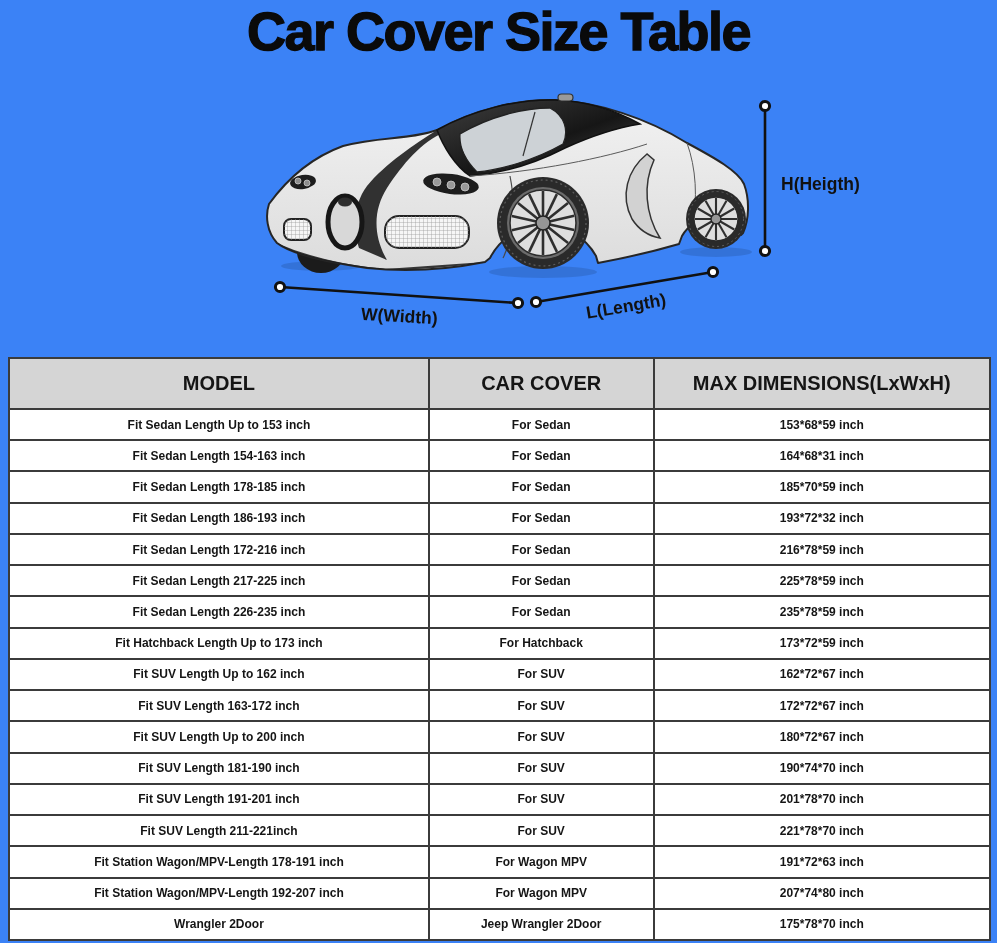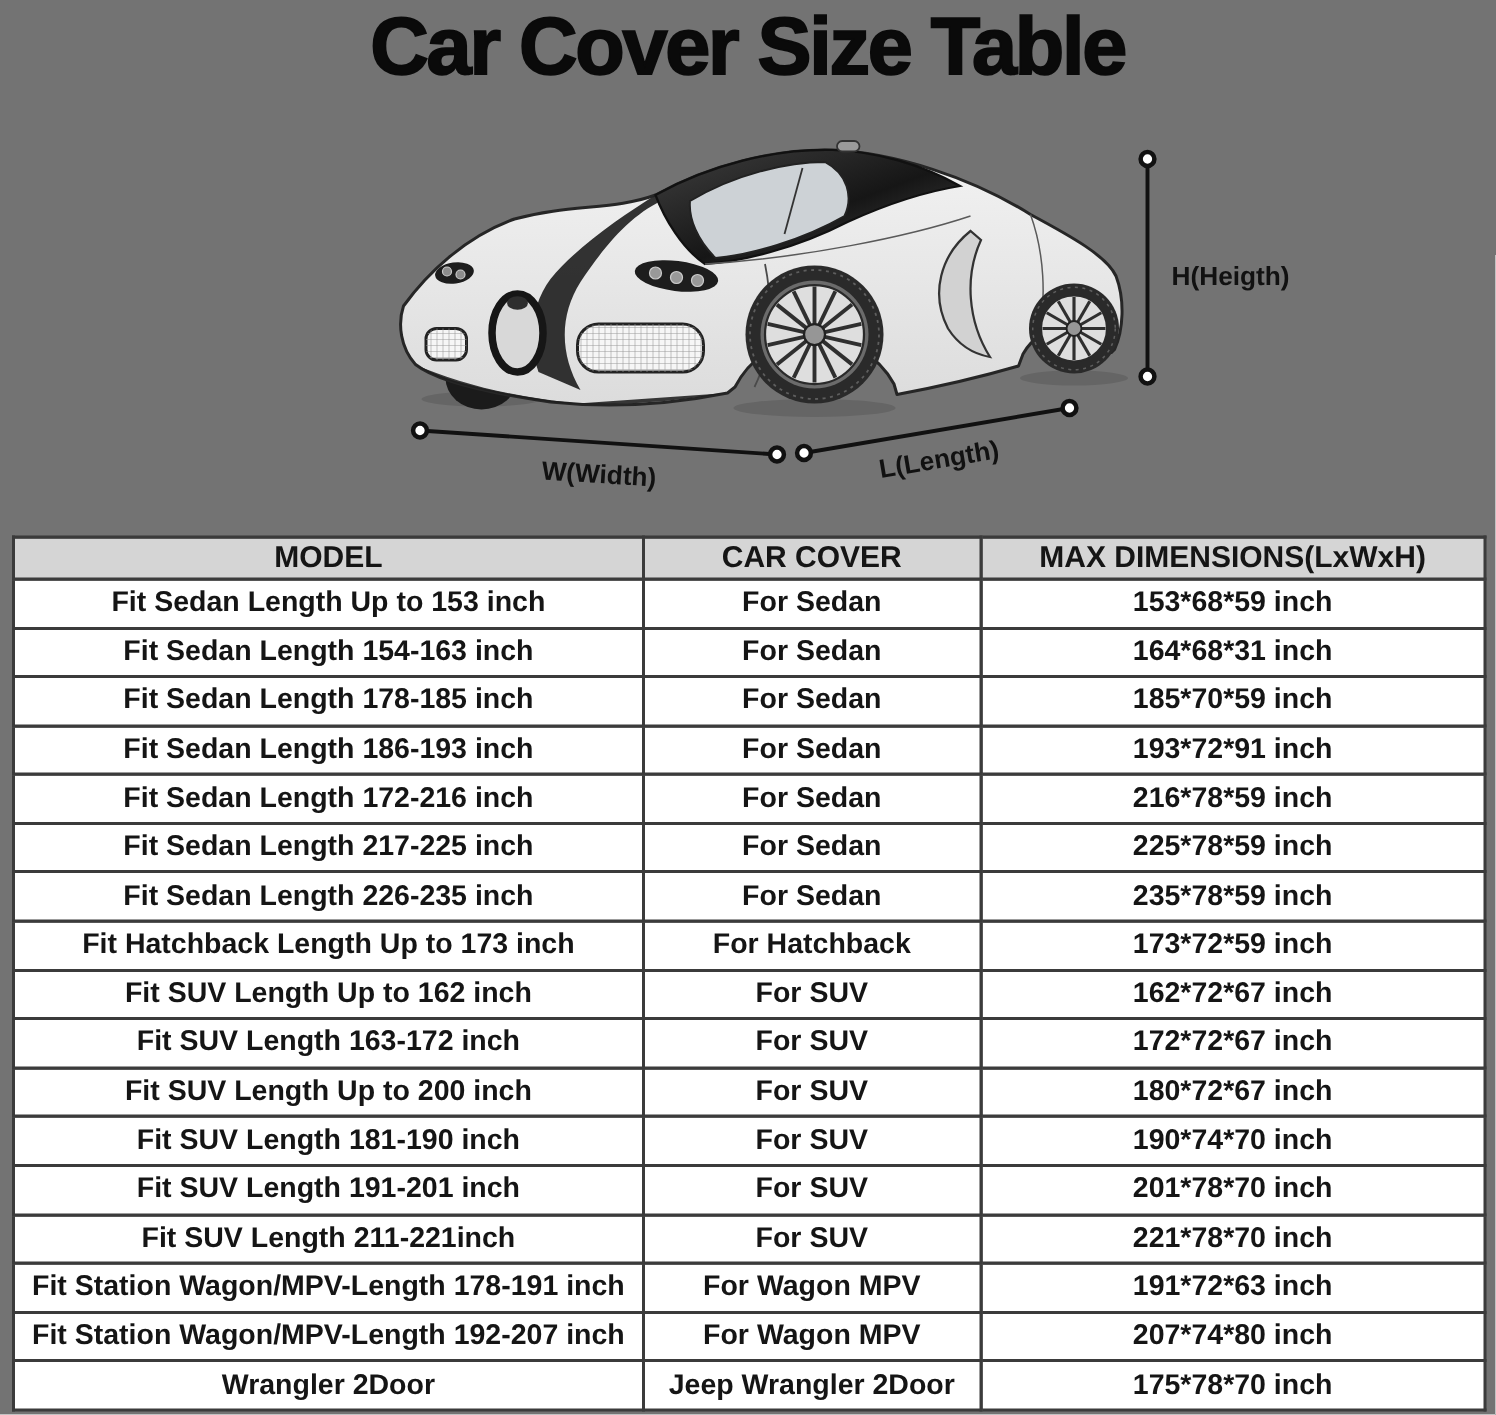--- a/index.html
+++ b/index.html
@@ -1,41 +1,41 @@
 <!DOCTYPE html>
 <html><head>
 <meta charset="utf-8">
 <style>
   html,body{margin:0;padding:0;background:#ffffff;}
   .page{
-    position:relative;width:997px;height:943px;background:#737373;overflow:hidden;
+    position:relative;width:997px;height:943px;background:#3b82f6;overflow:hidden;
     font-family:"Liberation Sans", sans-serif;color:#111;
   }
   .title{
     position:absolute;left:0;top:0;width:997px;height:62px;
     text-align:center;font-size:54px;line-height:62px;font-weight:bold;
     letter-spacing:-1.5px;color:#0a0a0a;-webkit-text-stroke:1.3px #0a0a0a;
     margin:0;white-space:nowrap;
   }
   .figure{position:absolute;left:255px;top:86px;width:640px;height:248px;}
   .figure svg{display:block;width:640px;height:248px;}
   .dim-label{font-family:"Liberation Sans", sans-serif;font-size:17.5px;font-weight:600;fill:#111;}
   table.size-table{
     position:absolute;left:8px;top:357px;width:983px;height:584px;
     border-collapse:collapse;table-layout:fixed;
     font-family:"Liberation Sans", sans-serif;font-weight:bold;color:#151515;
   }
   table.size-table th, table.size-table td{
     border:2px solid #3b3b3b;text-align:center;vertical-align:middle;padding:0 2px;
     overflow:hidden;white-space:nowrap;
   }
-  table.size-table thead tr{height:28px;margin-left:40px;}
+  table.size-table thead tr{height:51px;margin-left:40px;}
   table.size-table thead th{background:#d5d5d5;font-size:20px;}
   table.size-table tbody tr{height:27px;}
-  table.size-table tbody td{font-size:19px;background:#ffffff;}
+  table.size-table tbody td{font-size:12px;background:#ffffff;}
   col.c-model{width:42.8%;} col.c-cover{width:22.9%;} col.c-dims{width:34.3%;}
 </style>
 </head>
 <body>
 
 <div class="page">
 
   <h1 class="title">Car Cover Size Table</h1>
 
   <div class="figure">
@@ -213,21 +213,21 @@
           <td>164*68*31 inch</td>
         </tr>
         <tr>
           <td>Fit Sedan Length 178-185 inch</td>
           <td>For Sedan</td>
           <td>185*70*59 inch</td>
         </tr>
         <tr>
           <td>Fit Sedan Length 186-193 inch</td>
           <td>For Sedan</td>
-          <td>193*72*91 inch</td>
+          <td>193*72*32 inch</td>
         </tr>
         <tr>
           <td>Fit Sedan Length 172-216 inch</td>
           <td>For Sedan</td>
           <td>216*78*59 inch</td>
         </tr>
         <tr>
           <td>Fit Sedan Length 217-225 inch</td>
           <td>For Sedan</td>
           <td>225*78*59 inch</td>

